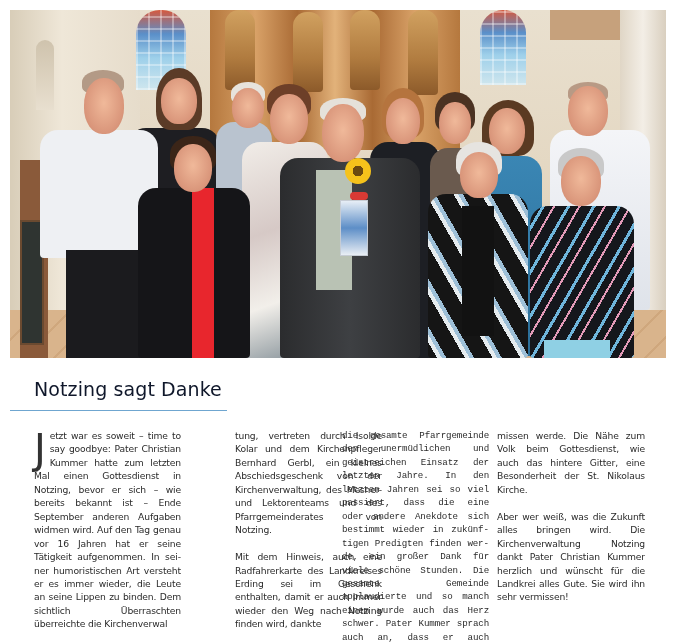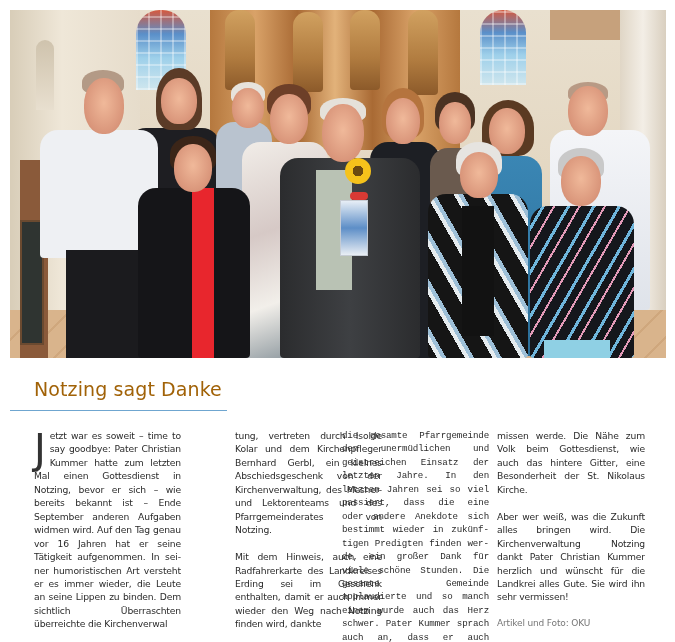--- a/index.html
+++ b/index.html
@@ -44,21 +44,21 @@
     .person { position:absolute; }
     .head { position:absolute; border-radius: 48% 48% 46% 46%;
       background: radial-gradient(ellipse at 50% 45%, #f0b99a 0%, #d9957a 70%, #c07c60 100%); }
     .hair { position:absolute; border-radius: 50% 50% 30% 30%; }
     .body { position:absolute; border-radius: 18px 18px 4px 4px; }
 
     
     .title {
       position:absolute; left:34px; top:378px;
       font-family: "DejaVu Sans", sans-serif; font-size: 19px; font-weight: normal;
-      color: #a16207; letter-spacing: 0.1px;
+      color: #0f172a; letter-spacing: 0.1px;
     }
     .title-rule { position:absolute; left:10px; top:410px; width:217px; height:1px; background:#6fa6d0; }
 
     .col {
       position:absolute; top:429px; width:147px;
       font-family: "DejaVu Sans", sans-serif; font-size: 9.2px; line-height: 13.45px;
       color: #2b2b2b; text-align: justify; hyphens: manual;
       letter-spacing: -0.15px;
     }
     .col p { margin: 0 0 13.45px 0; }
@@ -177,14 +177,13 @@
   <p>Mit dem Hinweis, auch eine Radfahrerkarte des Landkrei­ses Erding sei im Geschenk enthalten, damit er auch im­mer wieder den Weg nach Notzing finden wird, dankte</p>
 </div>
 
 <div class="col c3">
   <p>die gesamte Pfarrgemeinde den unermüdlichen und geist­reichen Einsatz der letzten Jahre. In den letzten Jahren sei so viel passiert, dass die eine oder andere Anekdote sich bestimmt wieder in zukünf­tigen Predigten finden wer­de, ein großer Dank für viele schöne Stunden. Die gesamte Gemeinde applaudierte und so manch einem wurde auch das Herz schwer. Pater Kum­mer sprach auch an, dass er auch einiges von Notzing ver­</p>
 </div>
 
 <div class="col c4">
   <p>missen werde. Die Nähe zum Volk beim Gottesdienst, wie auch das hintere Gitter, eine Besonderheit der St. Nikolaus Kirche.</p>
   <p>Aber wer weiß, was die Zu­kunft alles bringen wird. Die Kirchenverwaltung Notzing dankt Pater Christian Kum­mer herzlich und wünscht für die Landkrei alles Gute. Sie wird ihn sehr vermissen!</p>
-  <p class="credit">Artikel und Foto: OKU</p>
 </div>
 
 </body></html>

